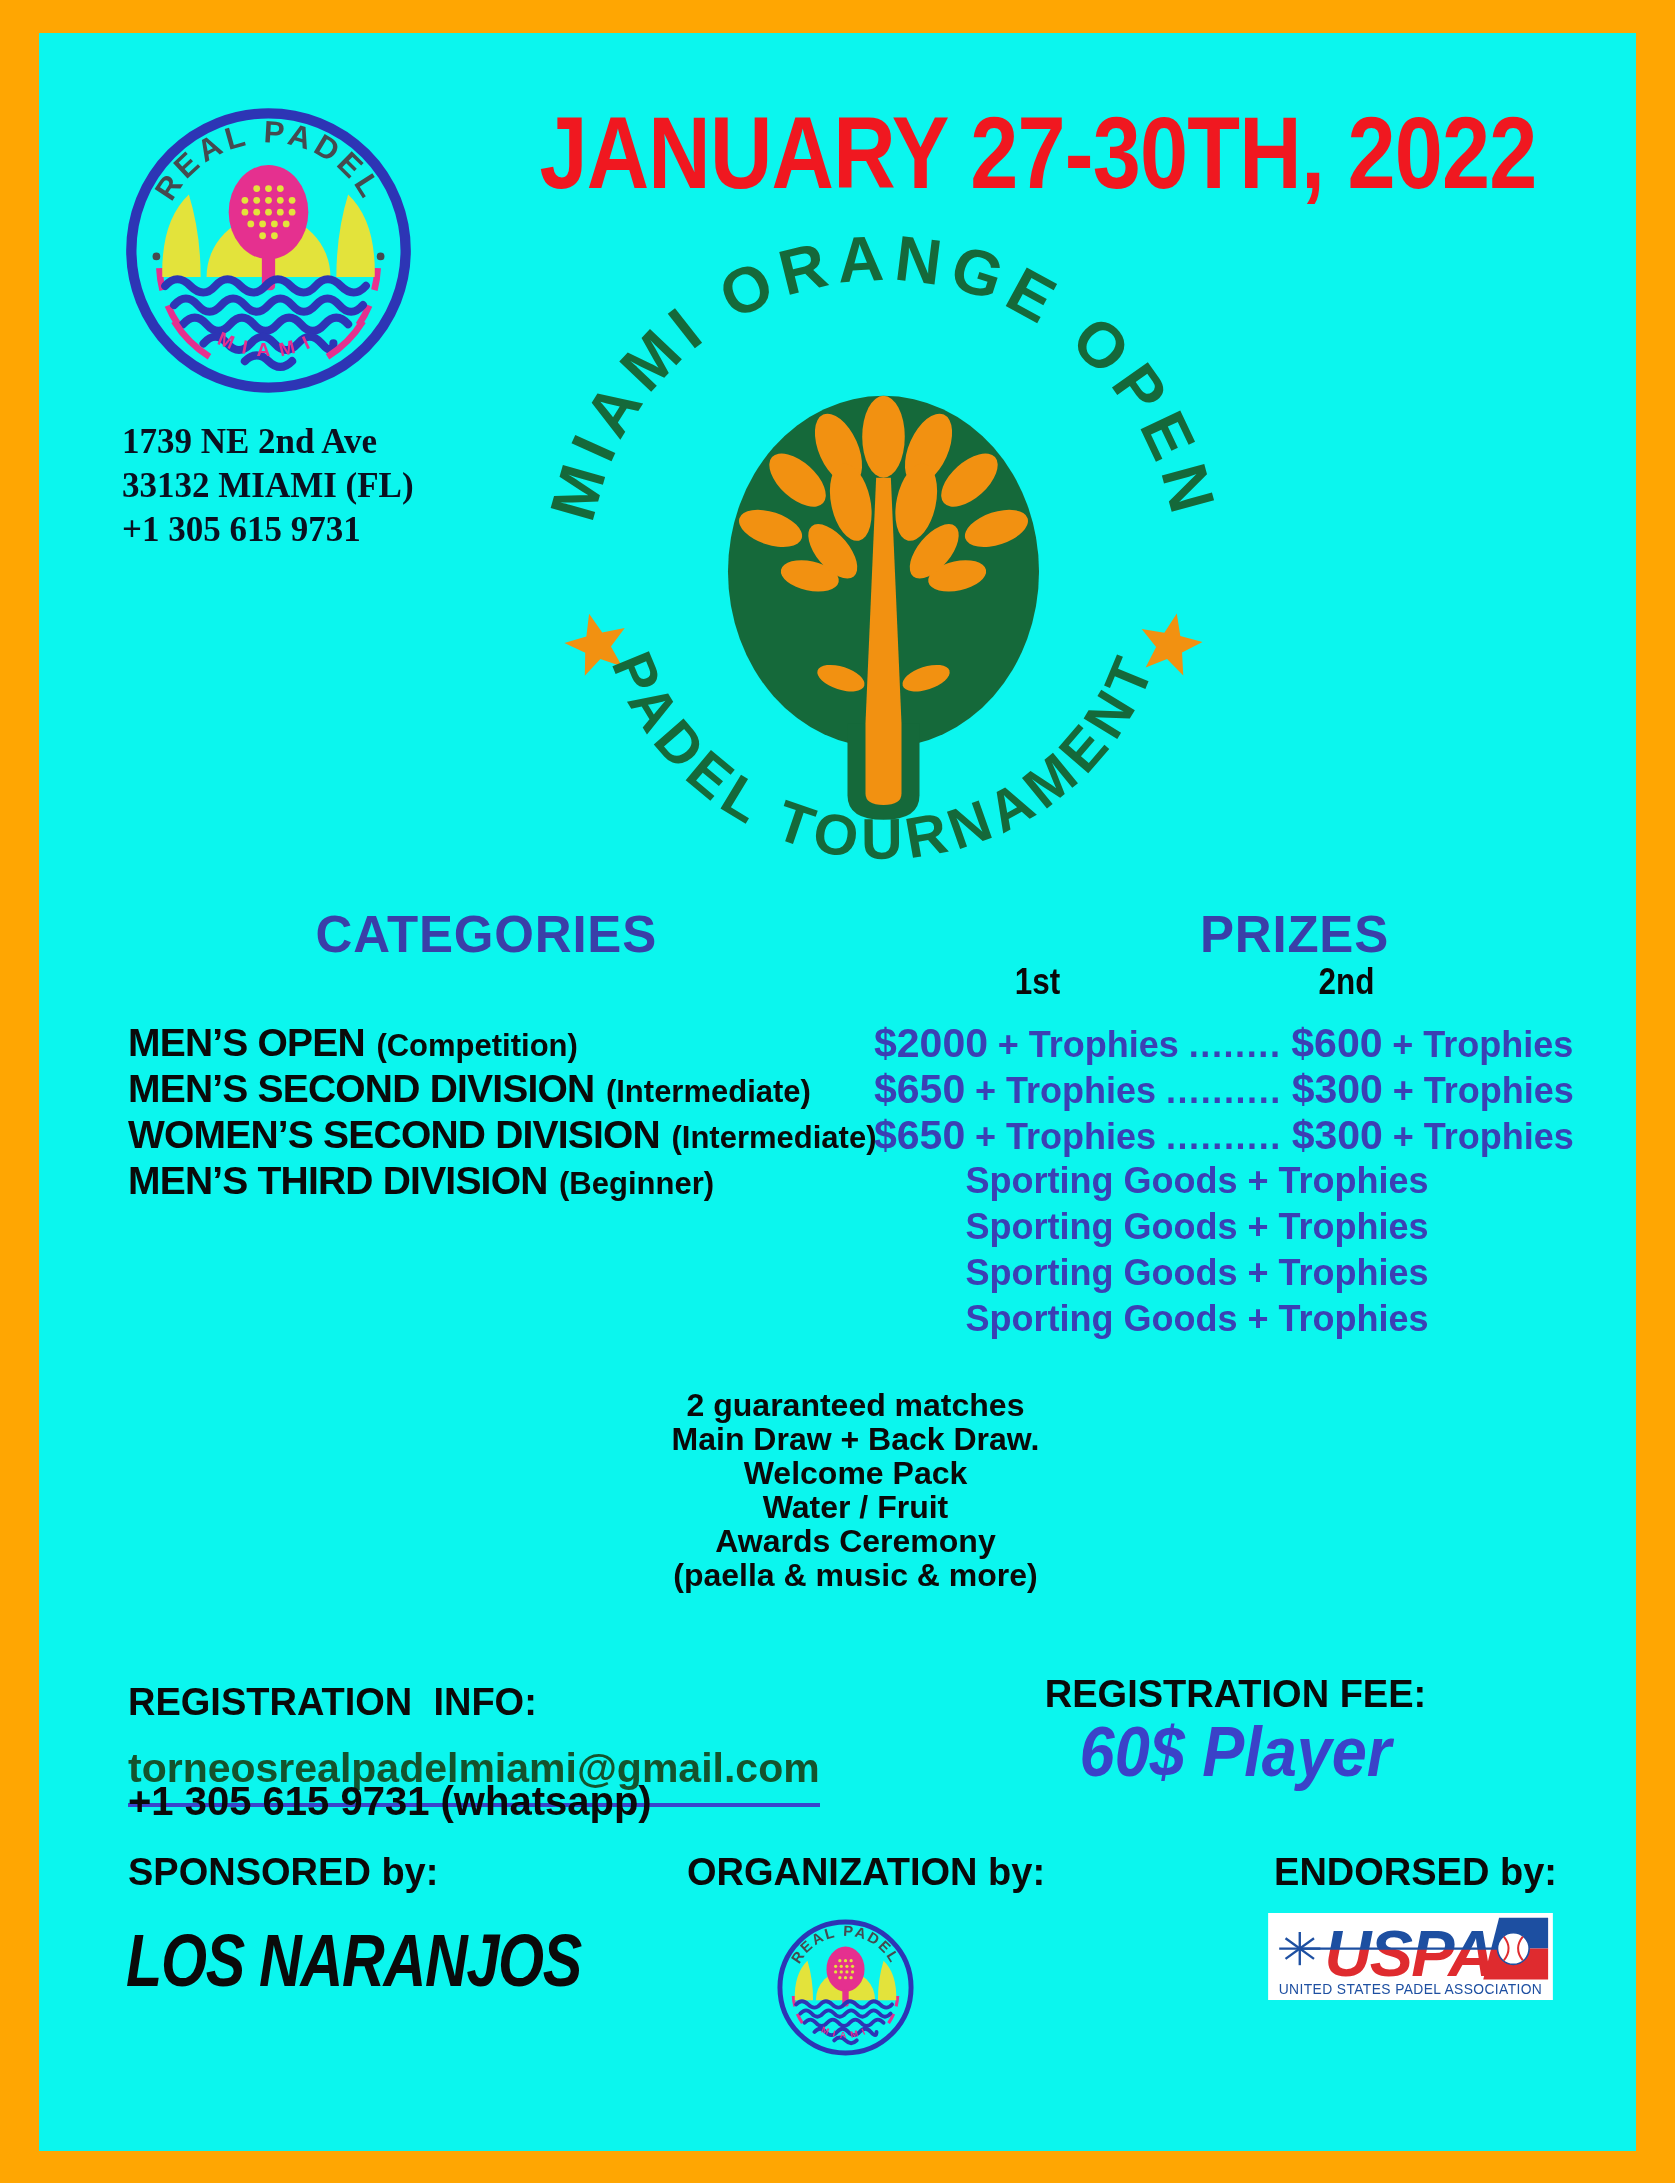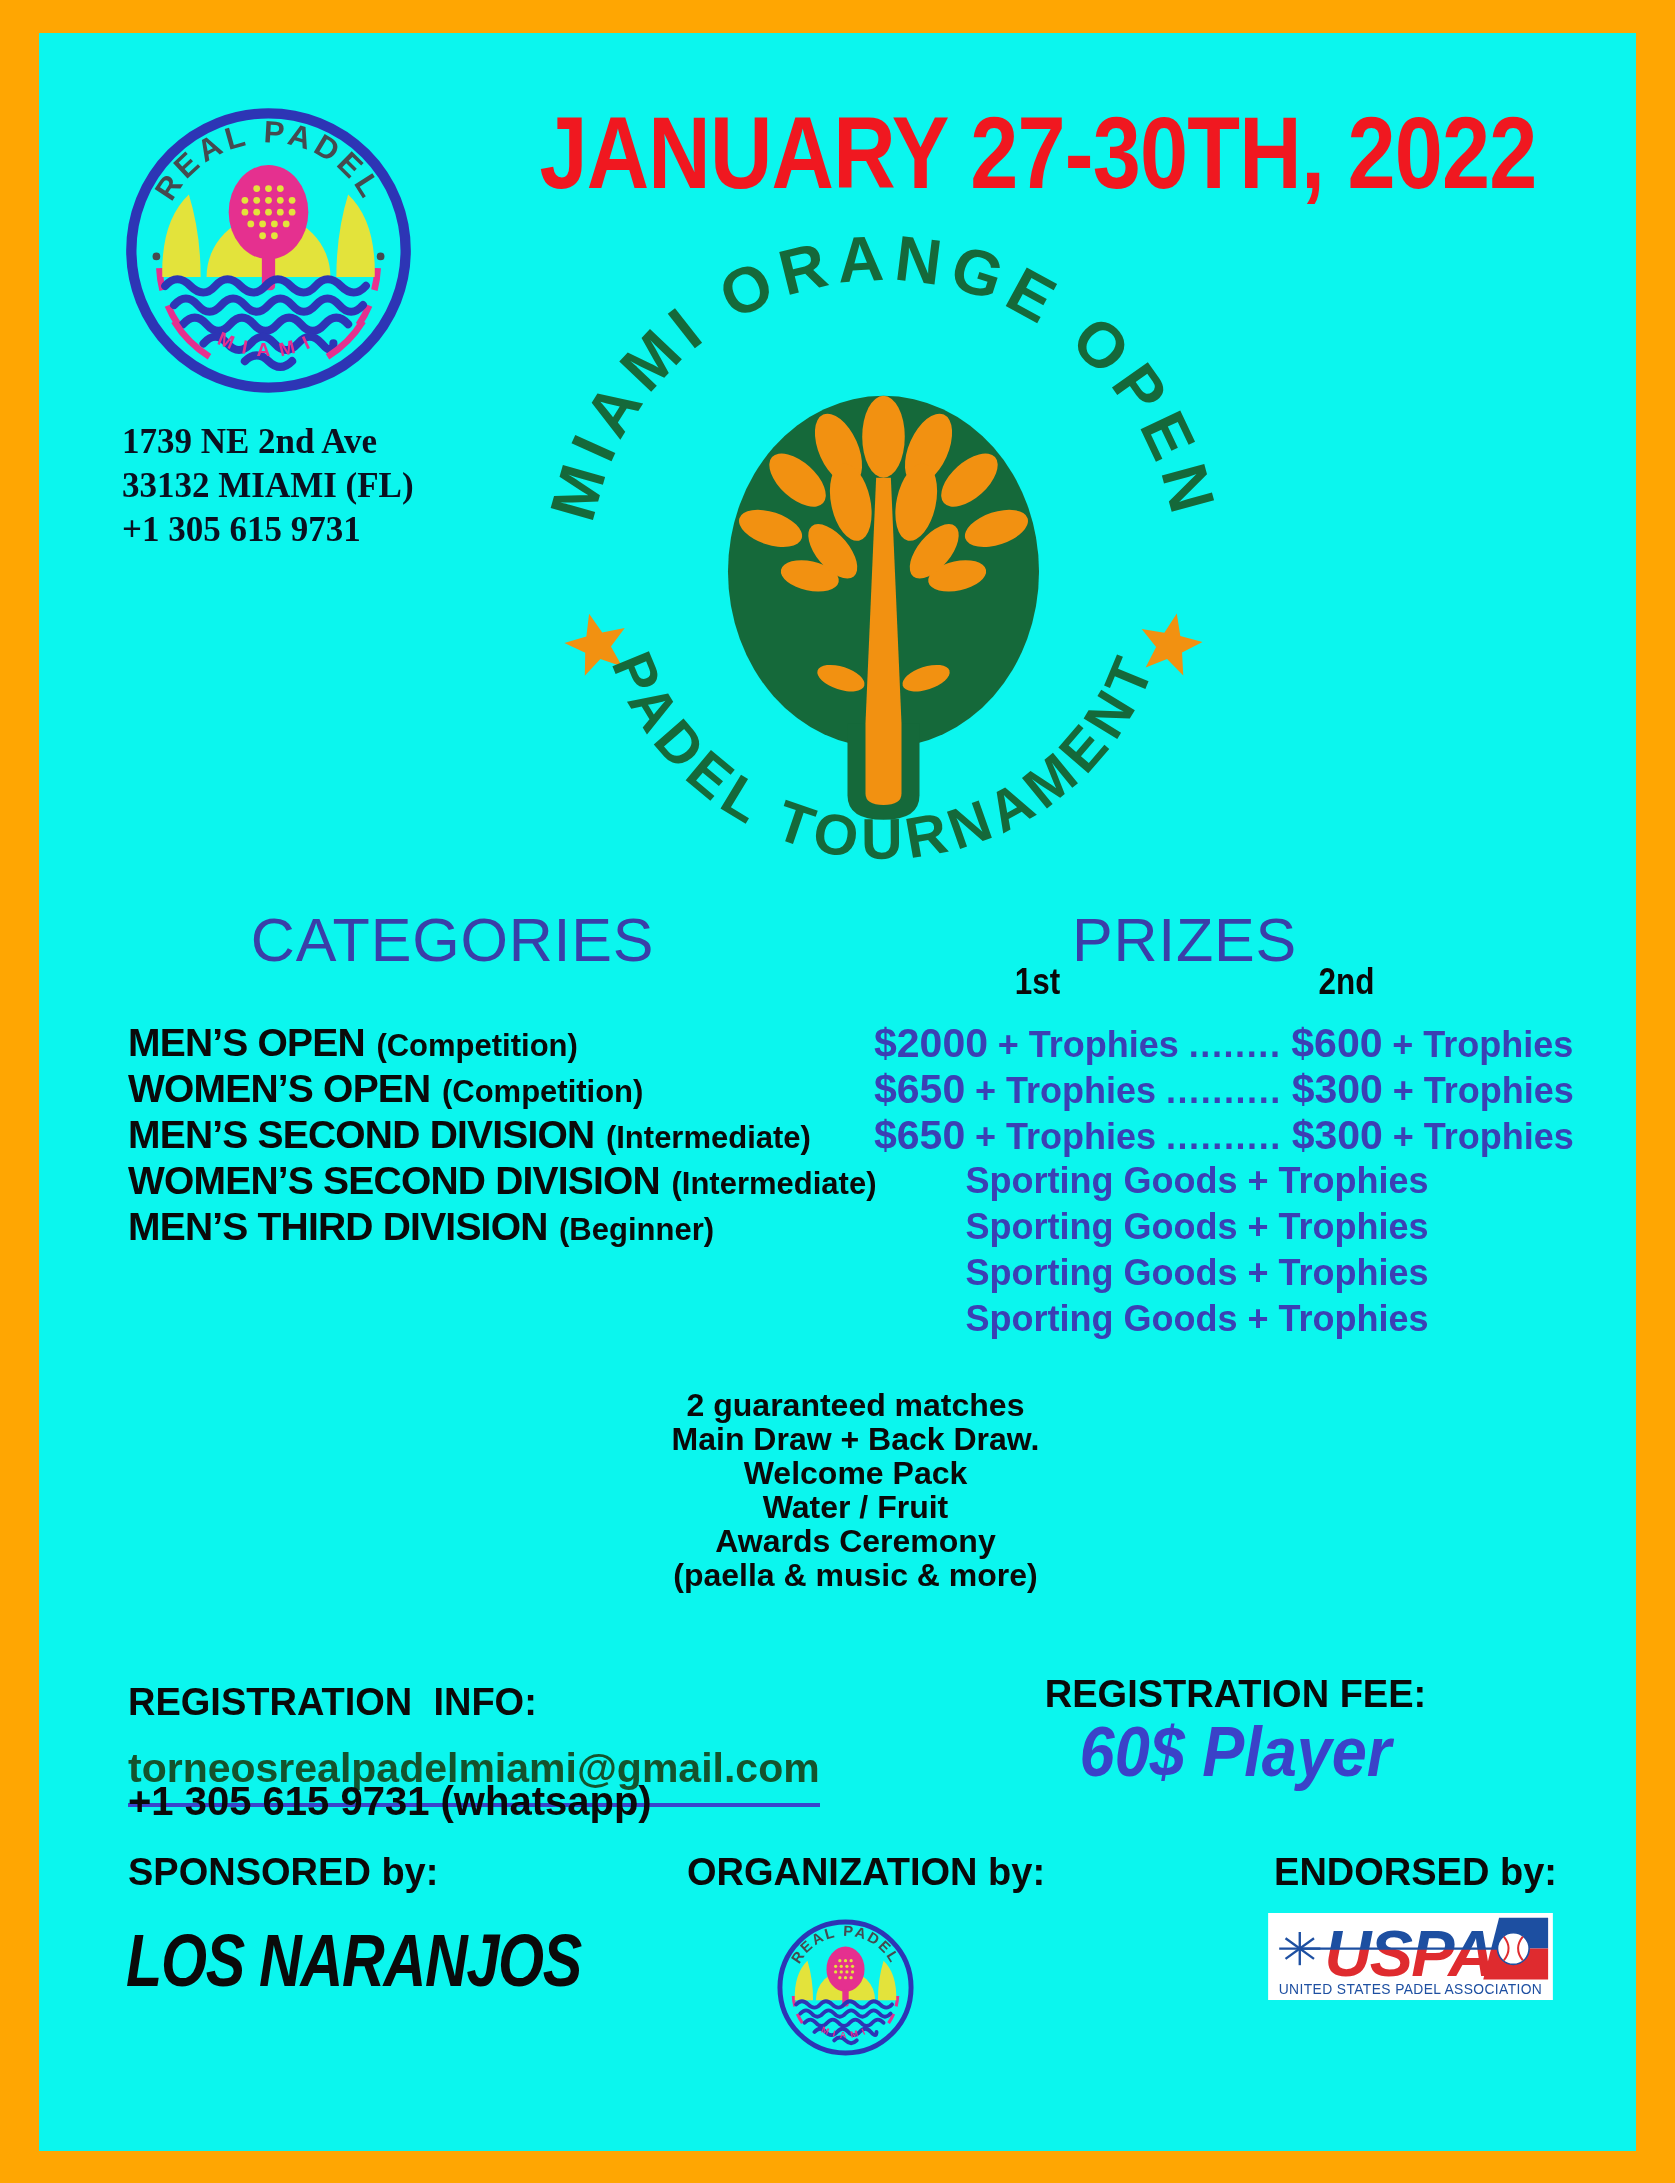--- a/index.html
+++ b/index.html
@@ -11,21 +11,21 @@
   .title{left:426px;top:62px;width:1146px;text-align:center;font-size:90px;font-weight:900;
          color:#F01820;letter-spacing:-0.8px;transform:scale(.96,1.14);transform-origin:center top;white-space:nowrap;}
 
   .badge-large{left:82px;top:70px;width:295px;height:295px;}
   .badge-small{left:736px;top:1884px;width:141px;height:141px;}
 
   .address{left:83px;top:387px;font-size:35px;font-weight:700;color:#0A1020;line-height:44px;font-family:Liberation Serif, serif;}
 
   .event-logo{left:468px;top:199px;width:753px;height:655px;}
 
-  .section-heading{font-size:61px;font-weight:400;color:#3A3FA8;text-align:center;letter-spacing:0.8px;}
+  .section-heading{font-size:51px;font-weight:700;color:#3A3FA8;text-align:right;letter-spacing:0.8px;}
   .cat-heading{left:209px;top:872px;width:409px;}
   .prize-heading{left:941px;top:872px;width:409px;}
   .col-label{top:928px;width:131px;text-align:center;font-size:37px;font-weight:700;color:#0A0A0A;
              transform:scaleX(.85);}
   .first-label{left:933px;}
   .second-label{left:1242px;}
 
   .cat-list{left:89px;top:987px;color:#0A0A0A;}
   .cat-row{height:46px;line-height:46px;white-space:nowrap;}
   .cat-name{font-size:39px;font-weight:800;letter-spacing:-0.8px;}
@@ -171,21 +171,20 @@
       </text>
     </svg>
 
     <div class="abs section-heading cat-heading">CATEGORIES</div>
     <div class="abs section-heading prize-heading">PRIZES</div>
     <div class="abs col-label first-label">1st</div>
     <div class="abs col-label second-label">2nd</div>
 
     <div class="abs cat-list">
       <div class="cat-row"><span class="cat-name">MEN’S OPEN</span><span class="cat-level">(Competition)</span></div>
-      <div class="cat-row"><span class="cat-name">WOMEN’S OPEN</span><span class="cat-level">(Competition)</span></div>
       <div class="cat-row"><span class="cat-name">MEN’S SECOND DIVISION</span><span class="cat-level">(Intermediate)</span></div>
       <div class="cat-row"><span class="cat-name">WOMEN’S SECOND DIVISION</span><span class="cat-level">(Intermediate)</span></div>
       <div class="cat-row"><span class="cat-name">MEN’S THIRD DIVISION</span><span class="cat-level">(Beginner)</span></div>
     </div>
 
     <div class="abs prize-list">
       <div class="prize-row"><span class="amt">$2000</span><span class="sp"></span><span class="suf">+ Trophies</span><span class="sp"></span><span class="dots">........</span><span class="sp"></span><span class="amt">$600</span><span class="sp"></span><span class="suf">+ Trophies</span></div>
       <div class="prize-row"><span class="amt">$650</span><span class="sp"></span><span class="suf">+ Trophies</span><span class="sp"></span><span class="dots">..........</span><span class="sp"></span><span class="amt">$300</span><span class="sp"></span><span class="suf">+ Trophies</span></div>
       <div class="prize-row"><span class="amt">$650</span><span class="sp"></span><span class="suf">+ Trophies</span><span class="sp"></span><span class="dots">..........</span><span class="sp"></span><span class="amt">$300</span><span class="sp"></span><span class="suf">+ Trophies</span></div>
       <div class="prize-row"><span class="goods">Sporting Goods + Trophies</span></div>

